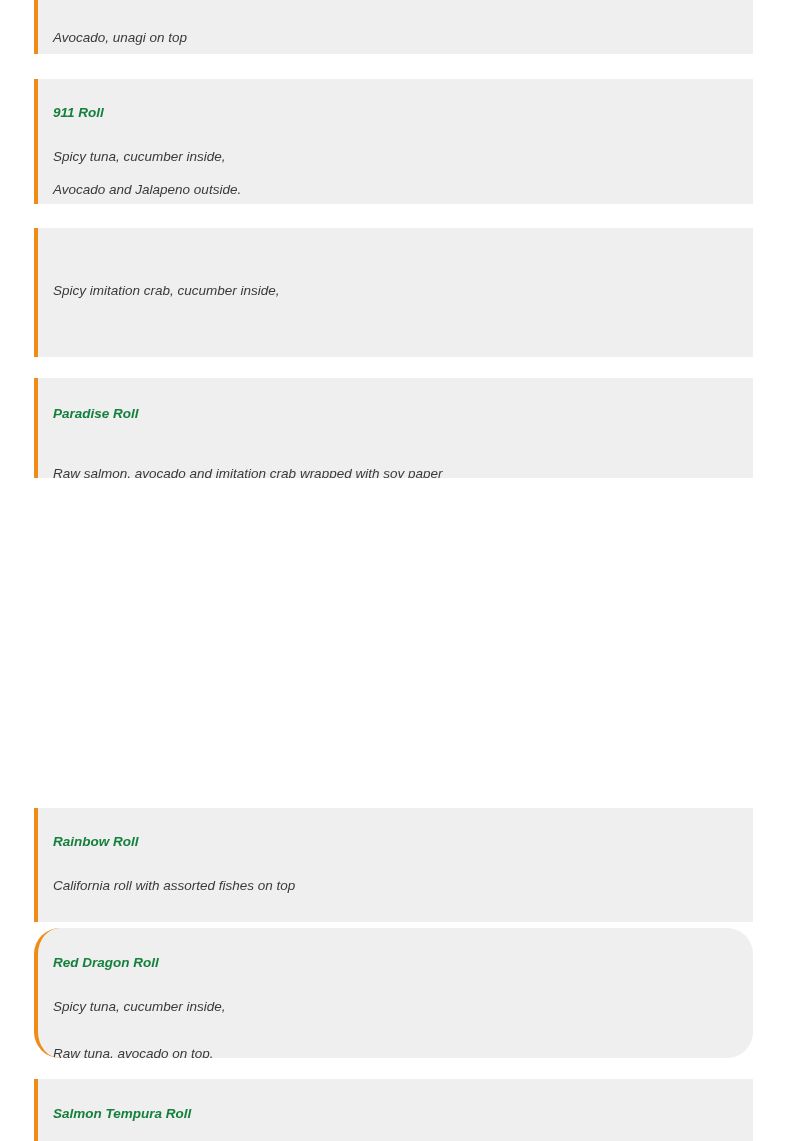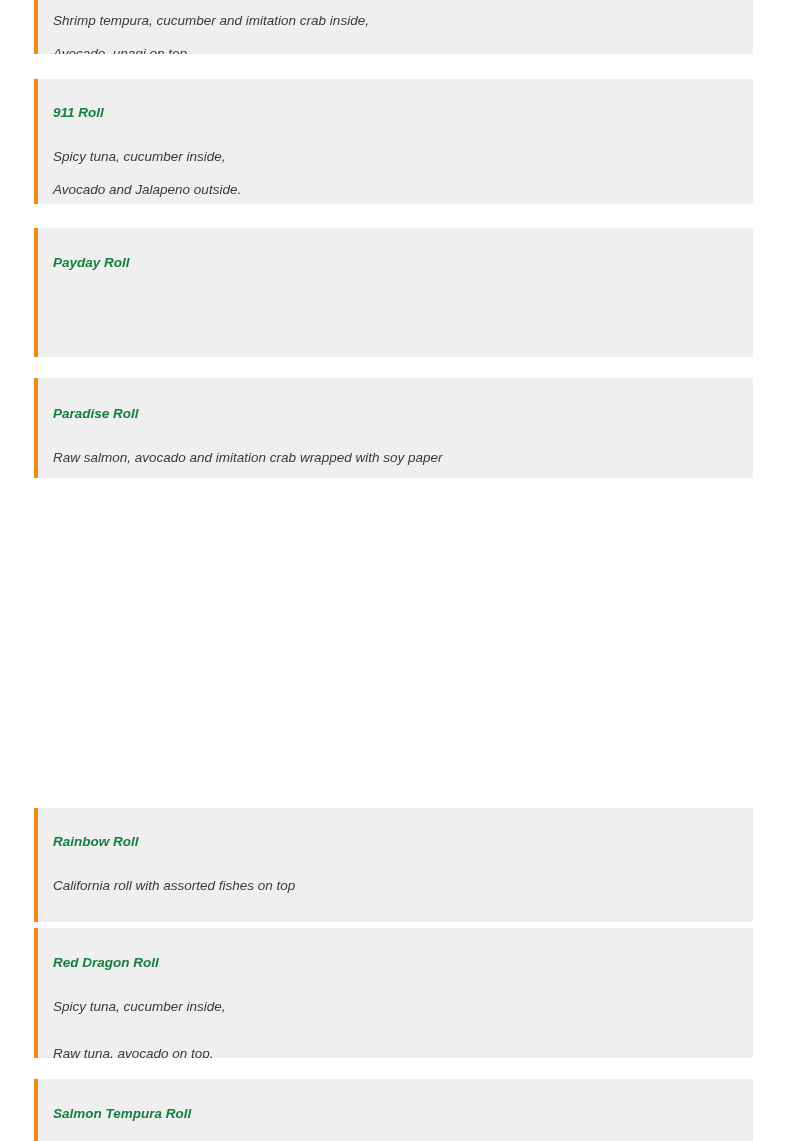--- a/index.html
+++ b/index.html
@@ -68,56 +68,55 @@
     background: #ffffff;
   }
 </style>
 </head>
 <body>
 
 <div class="menu-list">
 
   <div class="menu-card" style="top:-40px; height:94px;">
     <div class="card-inner" style="padding-top:53px;">
-      <p class="item-desc-line">Shrimp tempura, cucumber and imitation crab inside,</p>
       <p class="item-desc-line" style="margin-top:17px;">Avocado, unagi on top</p>
     </div>
   </div>
 
   <div class="menu-card" style="top:79px; height:125px;">
     <div class="card-inner" style="padding-top:26px;">
       <p class="item-title">911 Roll</p>
       <p class="item-desc-line" style="margin-top:28px;">Spicy tuna, cucumber inside,</p>
       <p class="item-desc-line" style="margin-top:17px;">Avocado and Jalapeno outside.</p>
     </div>
   </div>
 
   <div class="menu-card" style="top:228px; height:129px;">
     <div class="card-inner" style="padding-top:27px;">
-      <p class="item-title">Payday Roll</p>
+      <p class="item-desc-line" style="margin-top:28px;">Spicy imitation crab, cucumber inside,</p>
     </div>
   </div>
 
   <div class="menu-card" style="top:378px; height:112px;">
     <div class="card-inner" style="padding-top:28px;">
       <p class="item-title">Paradise Roll</p>
-      <p class="item-desc-line" style="margin-top:28px;">Raw salmon, avocado and imitation crab wrapped with soy paper</p>
+      <p class="item-desc-line" style="margin-top:44px;">Raw salmon, avocado and imitation crab wrapped with soy paper</p>
     </div>
   </div>
 
   <div class="media-gap" style="top:478px; height:330px;"></div>
 
   <div class="menu-card" style="top:808px; height:114px;">
     <div class="card-inner" style="padding-top:26px;">
       <p class="item-title">Rainbow Roll</p>
       <p class="item-desc-line" style="margin-top:28px;">California roll with assorted fishes on top</p>
     </div>
   </div>
 
-  <div class="menu-card" style="top:928px; height:130px;">
+  <div class="menu-card" style="top:928px; height:130px;border-radius:26px;">
     <div class="card-inner" style="padding-top:27px;">
       <p class="item-title">Red Dragon Roll</p>
       <p class="item-desc-line" style="margin-top:28px;">Spicy tuna, cucumber inside,</p>
       <p class="item-desc-line" style="margin-top:31px;">Raw tuna, avocado on top.</p>
     </div>
   </div>
 
   <div class="menu-card" style="top:1079px; height:96px;">
     <div class="card-inner" style="padding-top:27px;">
       <p class="item-title">Salmon Tempura Roll</p>

